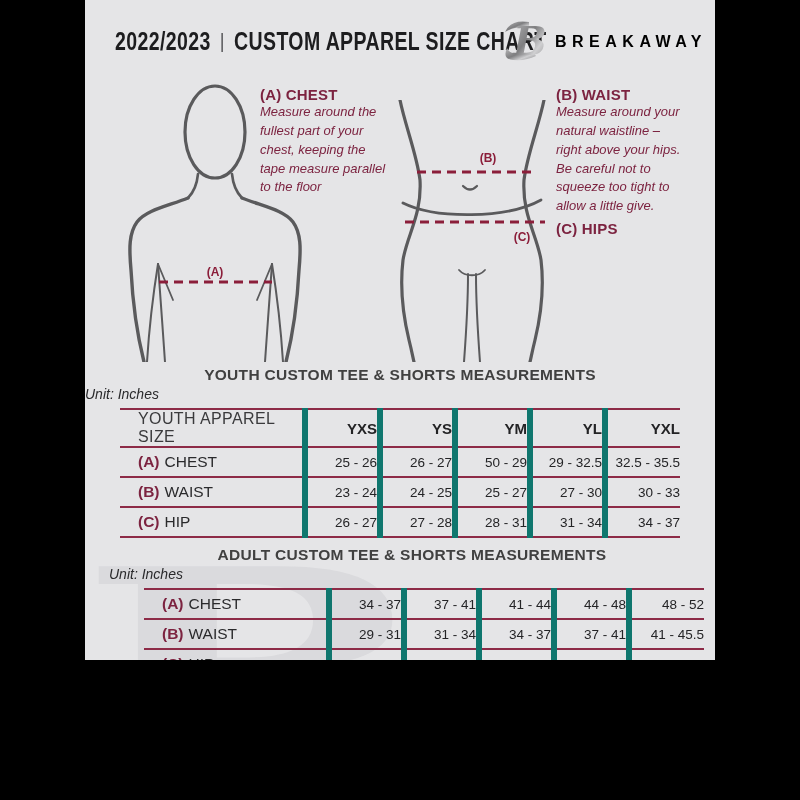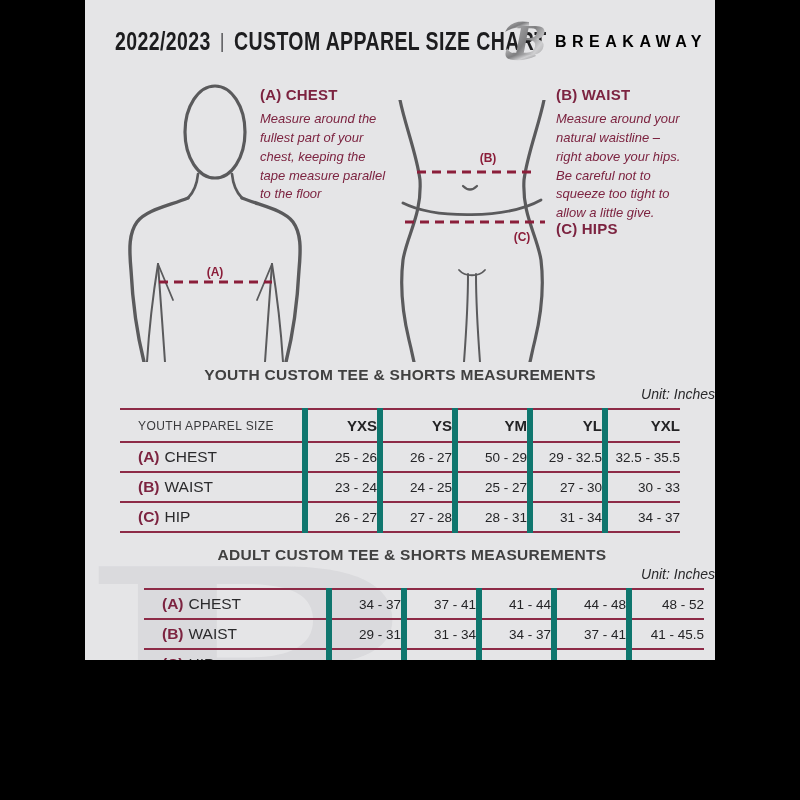--- a/index.html
+++ b/index.html
@@ -11,45 +11,45 @@
     font-weight:700; font-size:25px; color:#1d1d1f; letter-spacing:.5px;
     transform:scaleX(.78); transform-origin:left center; }
   .hdr-divider { font-weight:400; color:#46464a; font-size:21px; margin:0 12px; position:relative; top:-2px; }
   .logo-svg { position:absolute; left:414px; top:16px; }
   .brand { position:absolute; left:470px; top:33px; font-size:16px; font-weight:700; letter-spacing:5.5px; color:#000000; }
 
   
   .fig { position:absolute; z-index:1; }
   .guide-block { position:absolute; z-index:1; color:#7c2340; }
   .guide-h { font-size:15px; font-weight:800; letter-spacing:.2px; }
-  .guide-p { margin-top:7px; font-style:italic; font-size:13px; line-height:1.45; white-space:pre-line; }
+  .guide-p { font-style:italic; font-size:13px; line-height:1.45; white-space:pre-line; }
   .g-chest { left:175px; top:86px; width:170px; }
   .g-waist { left:471px; top:86px; width:155px; }
   .g-hips  { left:471px; top:220px; width:165px; }
 
   
   .watermark { position:absolute; left:-6px; top:530px; z-index:0;
     font-family:"DejaVu Serif", serif; font-weight:700; font-size:300px; line-height:1;
     color:#d8d8db; transform:scaleX(1.4); transform-origin:left top; opacity:.8; }
 
   
   .tbl-section { position:absolute; left:0; width:630px; z-index:1; }
   .youth-section { top:366px; }
   .adult-section { top:546px;padding-left:24px; }
   .tbl-title { text-align:center; font-weight:700; font-size:15.5px; letter-spacing:.3px; color:#404040; }
-  .tbl-unit  { text-align:right; font-style:italic; font-size:14px; color:#2a2a2c; margin-top:2px; }
+  .tbl-unit  { text-align:left; font-style:italic; font-size:14px; color:#2a2a2c; margin-top:2px; }
   table.size-table { border-collapse:collapse; table-layout:fixed; width:560px; margin:6px 0 0 35px;
     border-top:2px solid #8d2b47; border-bottom:2px solid #8d2b47; background:transparent; }
   .size-table tr { height:30px; }
   .size-table tr.hdr { height:33px; }
   .size-table tr + tr { border-top:2px solid #8d2b47; }
   .size-table th, .size-table td { border-left:6px solid #0f766e; text-align:right; vertical-align:middle; }
   .size-table th:first-child, .size-table td:first-child { border-left:none; text-align:left; padding-left:18px; }
   .size-table th { font-weight:700; font-size:15px; color:#232325; }
-  .size-table th.size-col { font-weight:400; font-size:12px; color:#3a3a3c; letter-spacing:.4px; }
+  .size-table th.size-col { font-weight:400; font-size:16px; color:#3a3a3c; letter-spacing:.4px; }
   .size-table td { font-size:13.5px; color:#242426; }
   .size-table td.lbl { font-size:15.5px; color:#2a2a2c; }
   .size-table td.lbl .key { font-weight:800; color:#7c2340; margin-right:5px; }
 
   
   .footer-bar { position:absolute; left:12px; top:743px; width:606px; height:47px;
     background:#6f1c33; border:1px solid rgba(255,255,255,.35); z-index:1; }
 </style>
 </head>
 <body>

